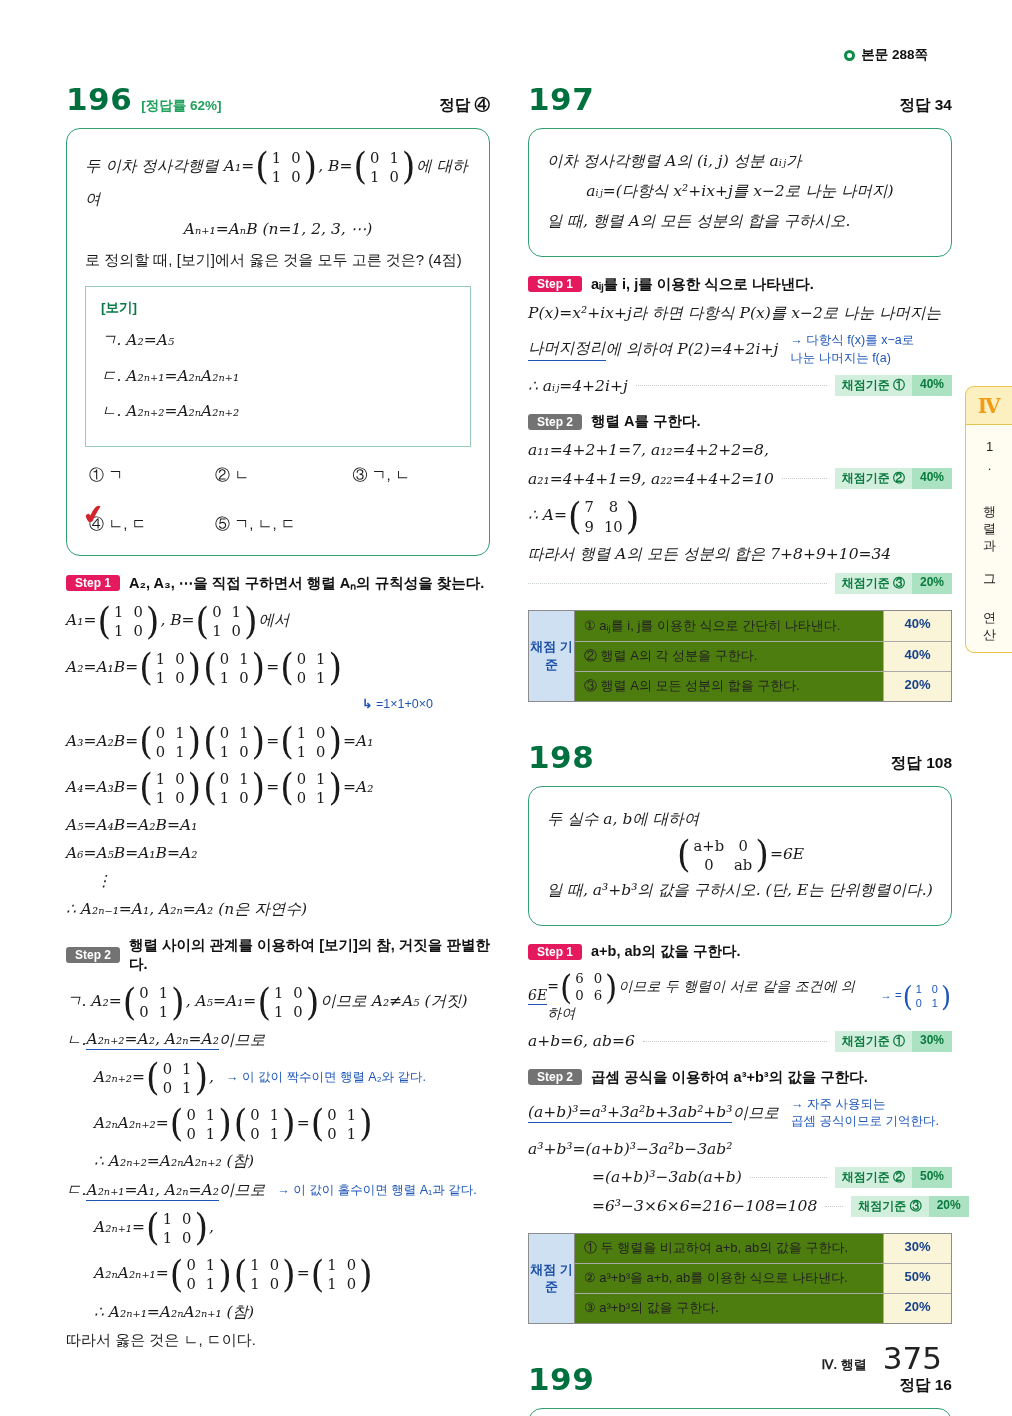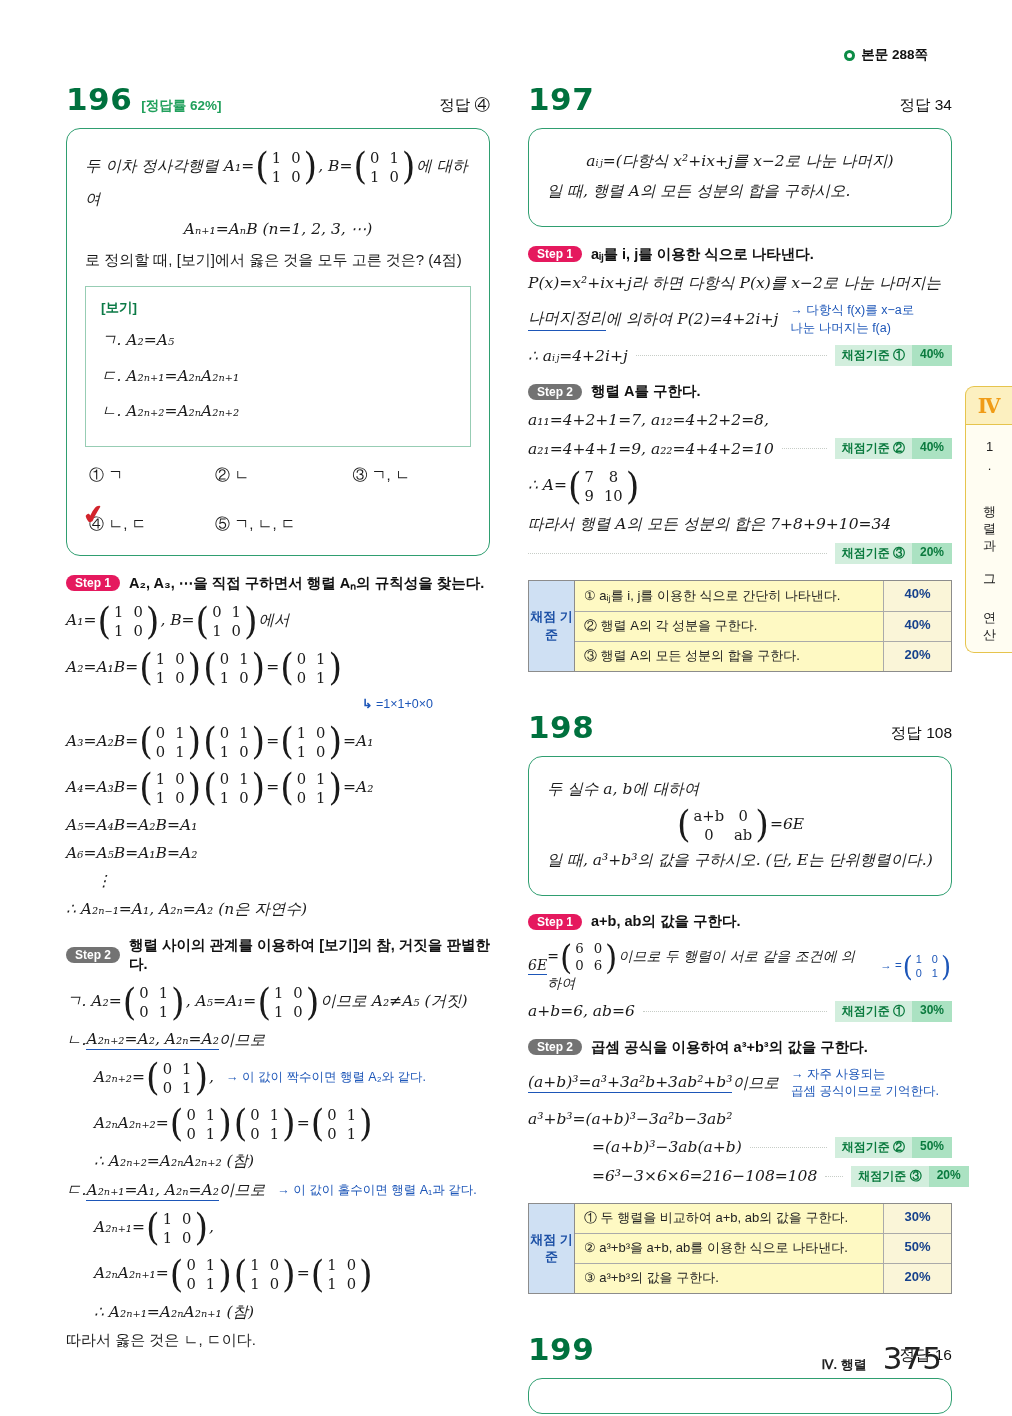--- a/index.html
+++ b/index.html
@@ -11,38 +11,38 @@
   .col-right { left:528px; }
 
   
   .page-ref { position:absolute; top:46px; right:84px; display:flex; align-items:center; gap:6px; font-size:13.5px; font-weight:bold; color:#111; }
   .ref-dot { width:11px; height:11px; border:3.2px solid #0c8c46; border-radius:50%; display:inline-block; }
 
   
   .prob-head { display:flex; align-items:baseline; margin-bottom:12px; }
   .pnum { font-size:31px; font-weight:bold; color:#00713e; font-family:"DejaVu Sans", sans-serif; letter-spacing:0.5px; line-height:1; }
   .rate { color:#21a05c; font-size:13.5px; font-weight:bold; margin-left:9px; }
-  .ans  { margin-left:auto; font-weight:normal; font-size:15.5px; color:#111; }
+  .ans  { margin-left:auto; font-weight:bold; font-size:15.5px; color:#111; }
 
   
   .pbox { border:1.7px solid #2f9e70; border-radius:14px; padding:16px 18px 18px; font-size:15px; line-height:1.75; }
   .pline { margin:3px 0; }
   .center { text-align:center; justify-content:center !important; }
 
   
   .bogi { border:1.3px solid #97cdb4; margin-top:13px; padding:9px 15px 13px; }
   .bogi-label { color:#0b7a46; font-weight:bold; font-size:13.5px; }
 
   .choices { display:grid; grid-template-columns:1.1fr 1.2fr 1fr; margin-top:15px; row-gap:23px; font-size:15px; padding:0 4px; }
   .choice { position:relative; }
   .chk { position:absolute; left:-6px; top:-9px; color:#d2242c; font-size:25px; font-weight:bold; transform:rotate(-10deg); line-height:1; }
 
   
   .step-line { display:flex; align-items:center; gap:9px; margin:16px 0 9px; }
-  .step-badge { background:#e5195e; color:#fff; font-size:12px; font-weight:bold; padding:1px 9px; border-radius:9px; white-space:nowrap; font-family:"Liberation Sans",sans-serif; }
+  .step-badge { background:#e5195e; color:#fff; font-size:12px; font-weight:bold; padding:1px 9px; border-radius:3px; white-space:nowrap; font-family:"Liberation Sans",sans-serif; }
   .step-badge.s2 { background:#737373; }
   .step-text { font-weight:bold; font-size:14.5px; color:#111; }
 
   
   .math { font-family:"DejaVu Serif", serif; font-style:italic; font-size:15.5px; }
   .mline { display:flex; align-items:center; margin:8px 0; min-height:20px; }
   .ind1 { margin-left:28px; }
   .ind2 { margin-left:64px; }
   .mat { display:inline-flex; align-items:center; vertical-align:middle; margin:0 1px; font-style:normal; }
   .mat .paren { font-size:2.25em; font-weight:100; line-height:0.85; transform:scaleY(1.08); font-family:"DejaVu Serif", serif; }
@@ -64,21 +64,21 @@
   .gbadge { display:inline-flex; white-space:nowrap; font-size:12px; font-weight:bold; color:#0a7a3e; font-family:"Liberation Sans",sans-serif; font-style:normal; }
   .gbadge .gl { background:#d2eedd; padding:2px 7px; }
   .gbadge .gp { background:#abe2c2; padding:2px 8px; }
 
   
   .gtable { display:flex; margin-top:16px; border:1.3px solid #8c8c8c; font-size:13px; }
   .ghead { background:#cfe0f3; color:#1b4fa5; font-weight:bold; width:46px; display:flex; align-items:center; justify-content:center; text-align:center; line-height:1.35; border-right:1.3px solid #8c8c8c; }
   .grows { flex:1; }
   .grow { display:flex; border-bottom:1px solid #aaa; }
   .grow:last-child { border-bottom:none; }
-  .gtext { flex:1; padding:5.5px 9px; background:#fef9c3; color:#222; }
+  .gtext { flex:1; padding:5.5px 9px; background:#4d7c0f; color:#222; }
   .gpct { width:68px; background:#faf5d8; color:#16418c; font-weight:bold; text-align:center; padding:5.5px 0; border-left:1px solid #aaa; }
 
   
   .side-tab { position:absolute; right:0; top:386px; width:47px; }
   .tab-num { background:#fcf0c0; border:1.6px solid #e6c44d; border-right:none; border-radius:9px 0 0 0; color:#f09c16; font-weight:bold; font-size:20px; text-align:center; padding:7px 0 6px; font-family:"DejaVu Serif", serif; }
   .tab-title { background:#fffdf2; border:1.6px solid #e6c44d; border-right:none; border-top:none; border-radius:0 0 0 9px; padding:14px 0 16px; display:flex; justify-content:center; }
   .tab-title span { writing-mode:vertical-rl; text-orientation:upright; font-size:13px; letter-spacing:4px; color:#222; }
 
   
   .footer { position:absolute; right:70px; bottom:40px; display:flex; align-items:baseline; gap:16px; }
@@ -418,20 +418,21 @@
 
   </div>
 
   <div class="col col-right">
 
     <div class="prob-head">
       <span class="pnum">197</span>
       <span class="ans">정답 34</span>
     </div>
     <div class="pbox">
+      <div class="pline math"><span>이차 정사각행렬 A의 (i, j) 성분 aᵢⱼ가</span></div>
       <div class="pline math center"><span>aᵢⱼ=(다항식 x²+ix+j를 x−2로 나눈 나머지)</span></div>
       <div class="pline math"><span>일 때, 행렬 A의 모든 성분의 합을 구하시오.</span></div>
     </div>
 
     <div class="step-line">
       <span class="step-badge">Step 1</span>
       <span class="step-text">aᵢⱼ를 i, j를 이용한 식으로 나타낸다.</span>
     </div>
     <div class="mline math">
         <span>P(x)=x²+ix+j라 하면 다항식 P(x)를 x−2로 나눈 나머지는</span>

